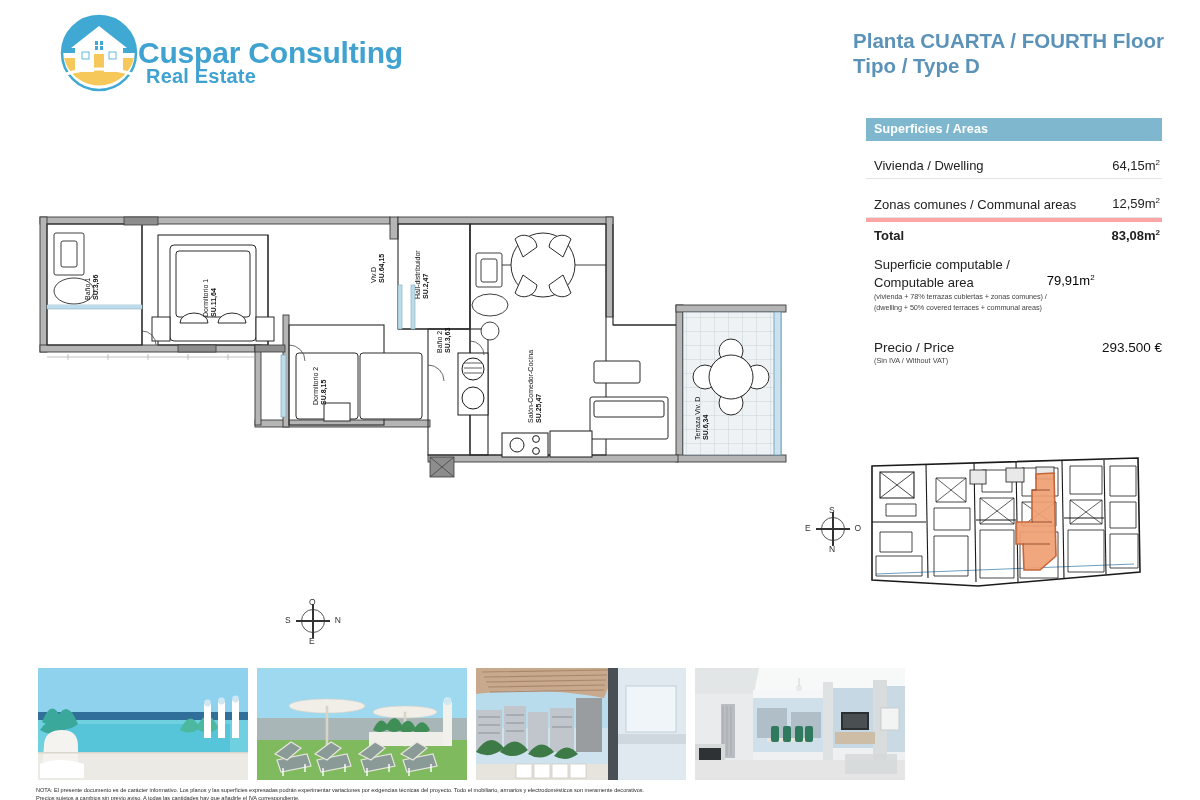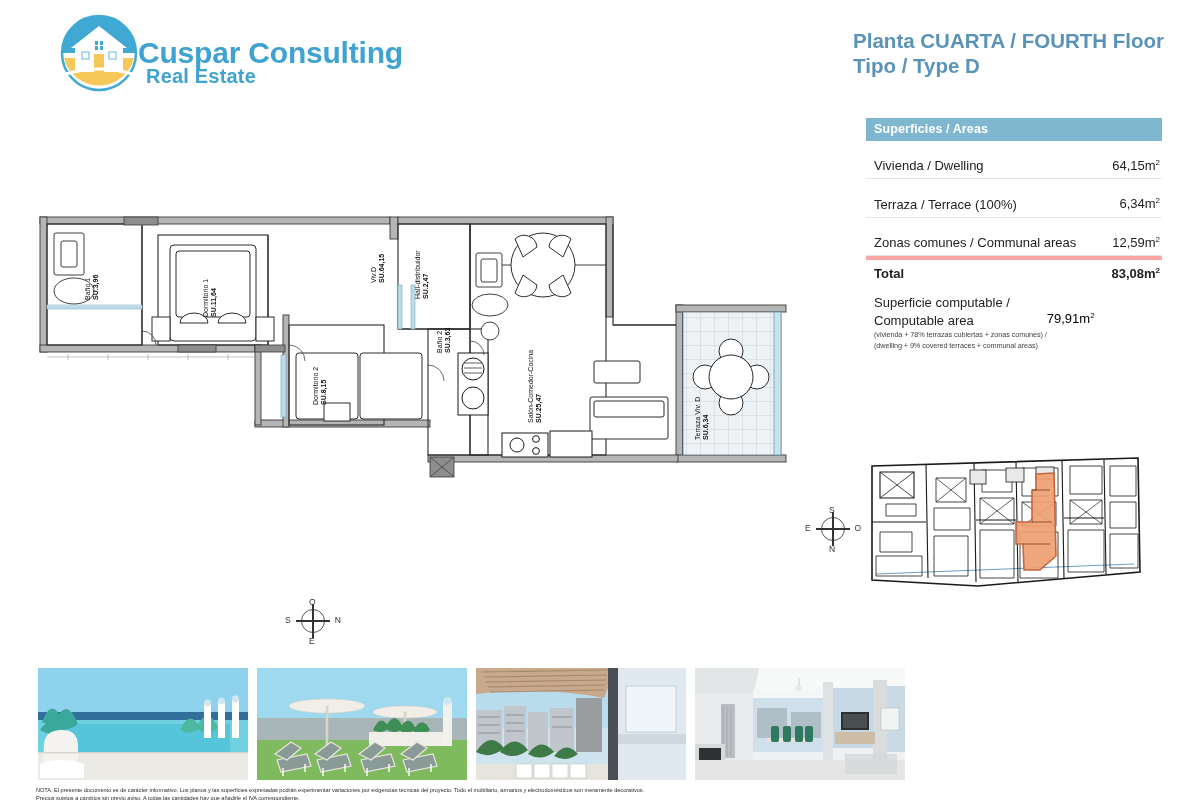--- a/index.html
+++ b/index.html
@@ -135,43 +135,46 @@
   </div>
 
   <div class="areas">
     <div class="areas-head">Superficies / Areas</div>
 
     <div class="arow">
       <span>Vivienda / Dwelling</span>
       <span class="v"><span>64,15m</span><sup>2</sup></span>
     </div>
     <div class="arow">
-      <span>Terraza / Terrace (100%)</span>
-      <span class="v"><span>6,34m</span><sup>2</sup></span>
-    </div>
-    <div class="arow">
       <span>Zonas comunes / Communal areas</span>
       <span class="v"><span>12,59m</span><sup>2</sup></span>
     </div>
     <div class="arow total">
       <span>Total</span>
       <span class="v"><span>83,08m</span><sup>2</sup></span>
     </div>
 
     <div class="comp">
       <div class="comp-l">
         <div>Superficie computable /</div>
         <div>Computable area</div>
         <div class="comp-note">(vivienda + 78% terrazas cubiertas + zonas comunes) /</div>
-        <div class="comp-note">(dwelling + 9% covered terraces + communal areas)</div>
+        <div class="comp-note">(dwelling + 50% covered terraces + communal areas)</div>
       </div>
       <div class="comp-v"><span>79,91m</span><sup>2</sup></div>
     </div>
   </div>
 
+  <div class="price">
+    <div>
+      <div class="price-l">Precio / Price</div>
+      <div class="price-note">(Sin IVA / Without VAT)</div>
+    </div>
+    <div class="price-v">293.500 €</div>
+  </div>
 
   <div class="keyplan">
     <svg viewBox="0 0 280 140" width="280" height="140">
       <g stroke="#1a1a1a" stroke-width="1.1" fill="none">
         <path d="M6 14 L272 6 L274 120 L112 134 L6 128 Z" stroke-width="1.6"></path>
         <path d="M10 122 L268 112" stroke="#5b93b8" stroke-width="0.9"></path>
 
         <path d="M60 12 L62 126"></path>
         <path d="M108 11 L110 130"></path>
         <path d="M150 10 L152 130"></path>

